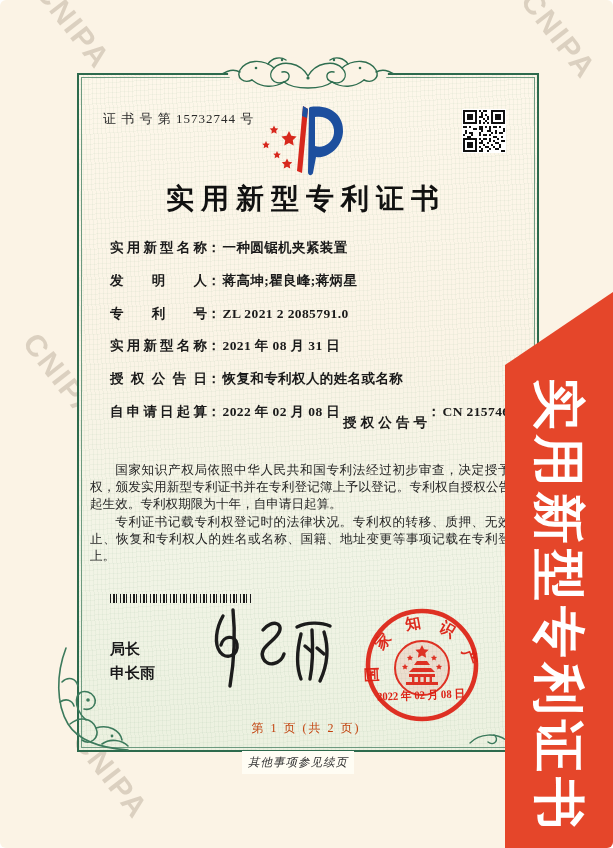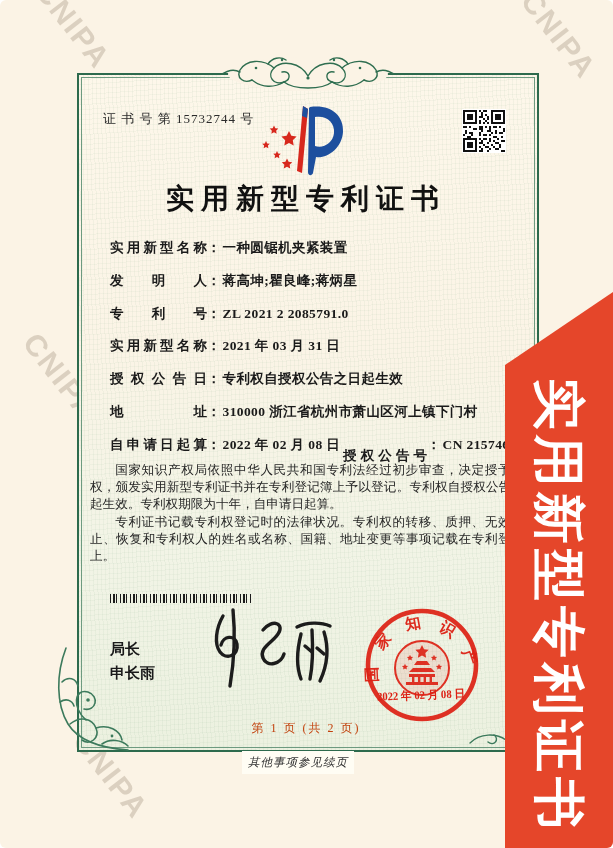--- a/index.html
+++ b/index.html
@@ -222,27 +222,24 @@
     <div class="frow">
       <span class="flabel">实用新型名称</span><span class="fcolon">：</span><span class="fvalue">一种圆锯机夹紧装置</span>
     </div>
     <div class="frow">
       <span class="flabel">发明人</span><span class="fcolon">：</span><span class="fvalue">蒋高坤;瞿良峰;蒋炳星</span>
     </div>
     <div class="frow">
       <span class="flabel">专利号</span><span class="fcolon">：</span><span class="fvalue">ZL 2021 2 2085791.0</span>
     </div>
     <div class="frow">
-      <span class="flabel">实用新型名称</span><span class="fcolon">：</span><span class="fvalue">2021 年 03 月 31 日</span>
-    </div>
-    <div class="frow">
-      <span class="flabel">授权公告日</span><span class="fcolon">：</span><span class="fvalue">专利权自授权公告之日起生效</span>
-    </div>
-    <div class="frow">
-      <span class="flabel">地址</span><span class="fcolon">：</span><span class="fvalue">310000 浙江省杭州市萧山区河上镇下门村</span>
+      <span class="flabel">实用新型名称</span><span class="fcolon">：</span><span class="fvalue">2021 年 08 月 31 日</span>
+    </div>
+    <div class="frow">
+      <span class="flabel">授权公告日</span><span class="fcolon">：</span><span class="fvalue">恢复和专利权人的姓名或名称</span>
     </div>
     <div class="frow">
       <span class="flabel">自申请日起算</span><span class="fcolon">：</span><span class="fvalue">2022 年 02 月 08 日</span>
       <span class="fpair2">
         <span class="flabel2">授权公告号</span><span class="fcolon">：</span><span class="fvalue">CN 215746784 U</span>
       </span>
     </div>
   </div>
 
   <div class="body-text">

